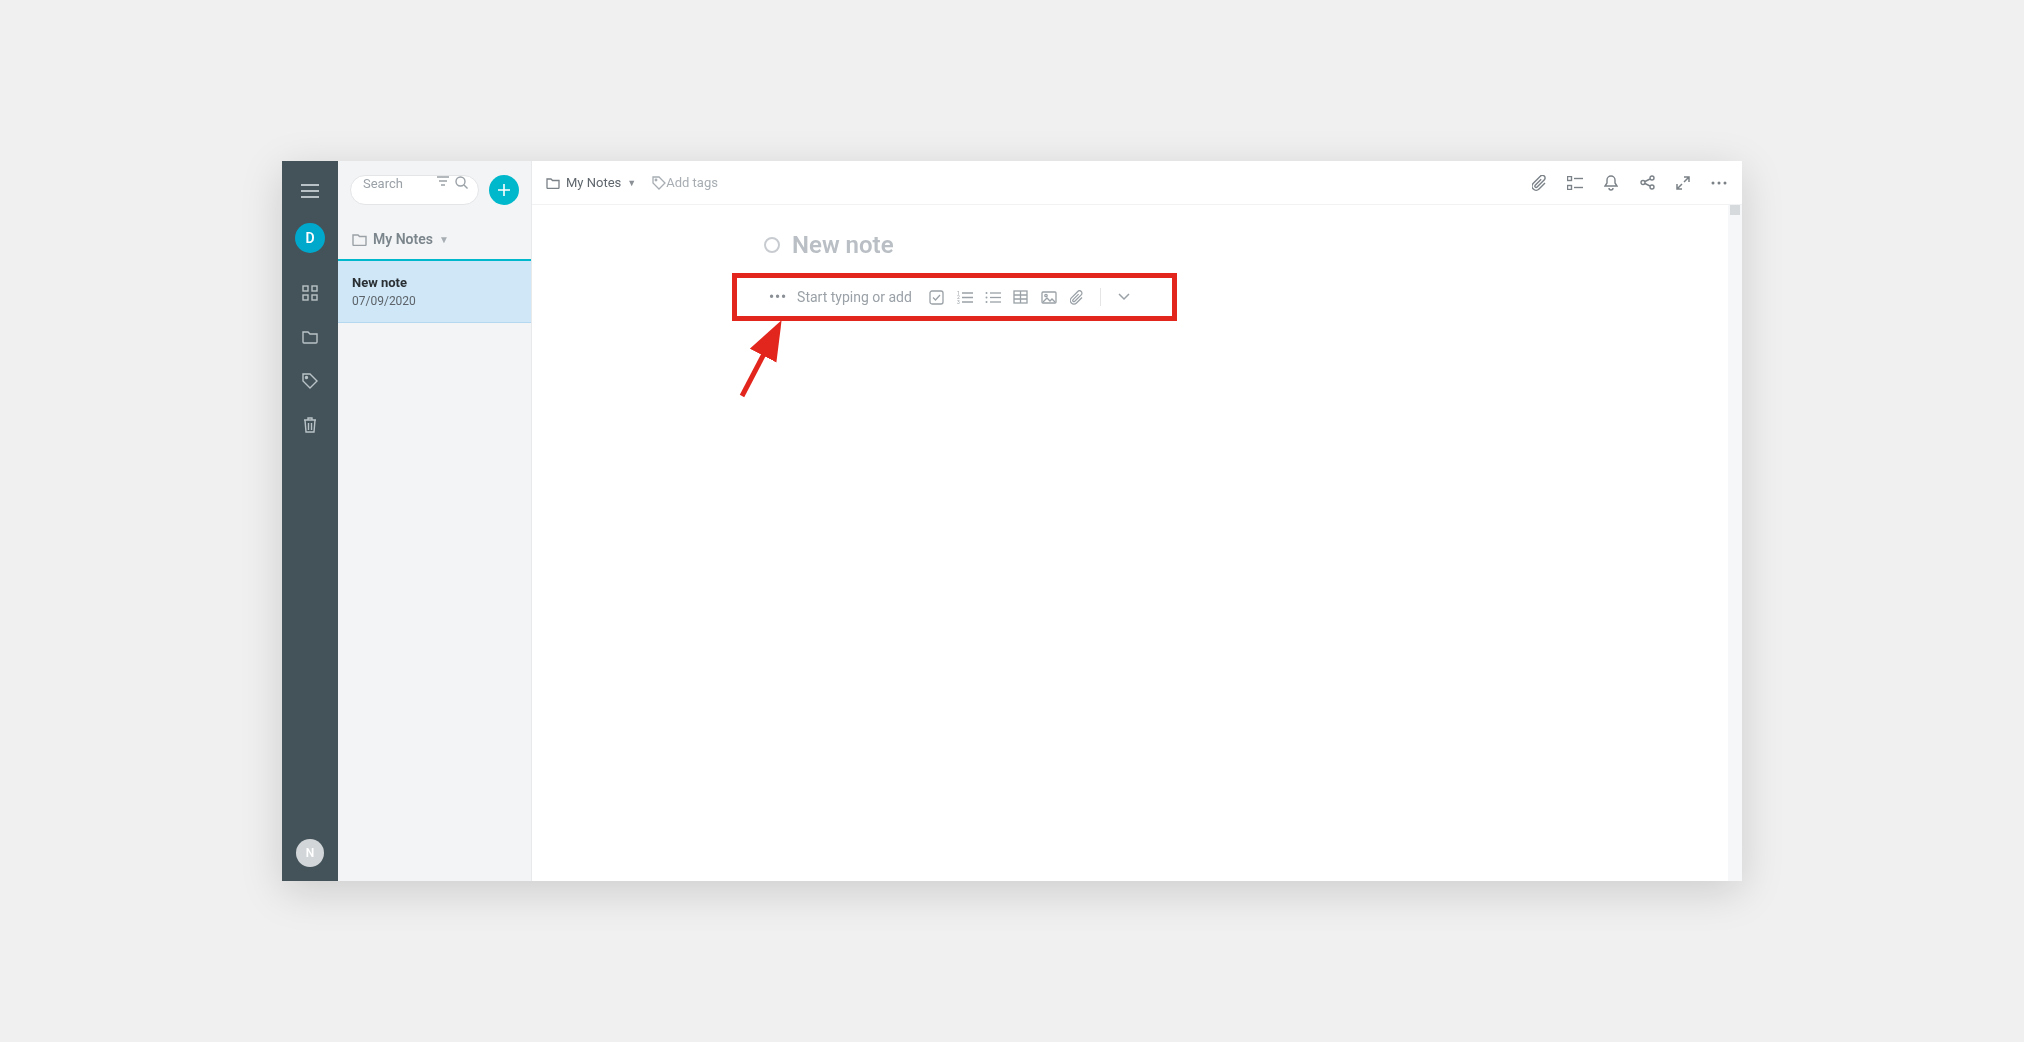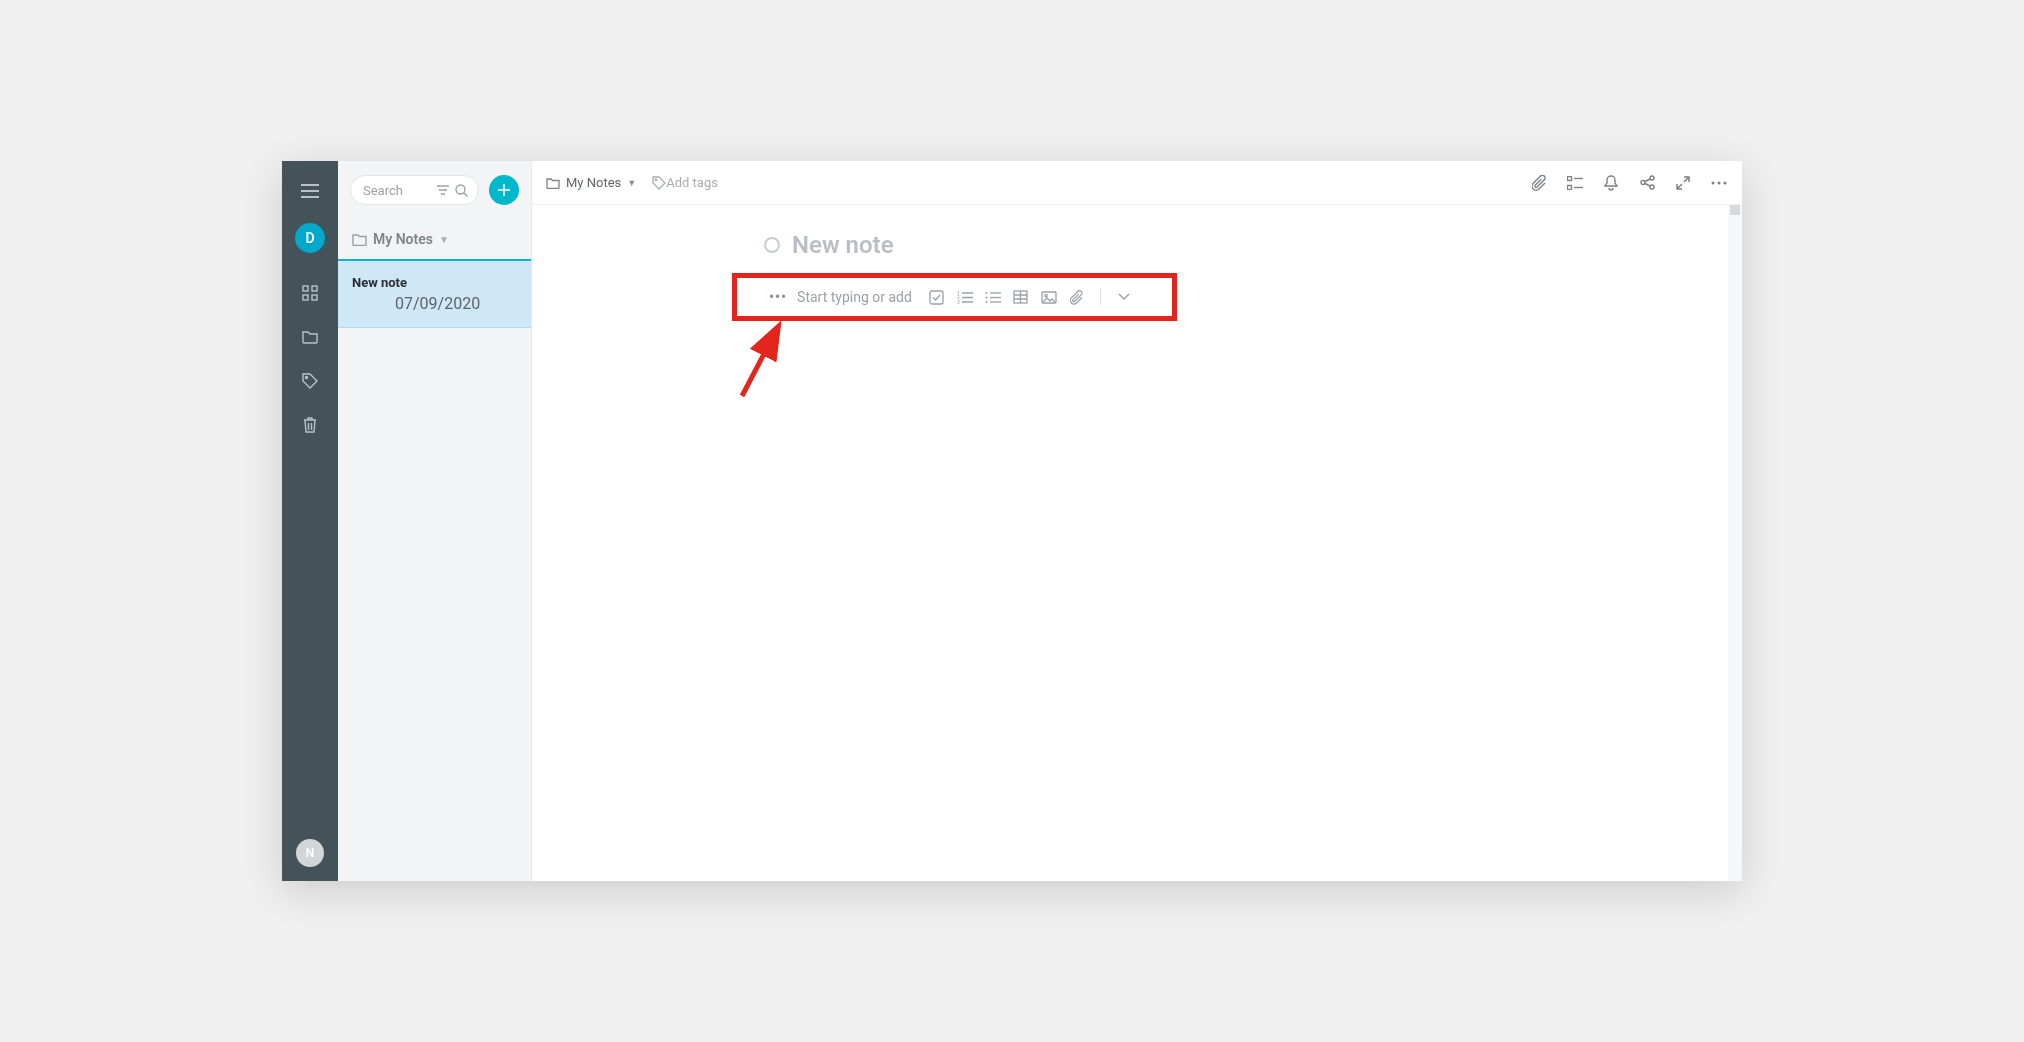--- a/index.html
+++ b/index.html
@@ -83,21 +83,21 @@
     gap: 10px;
     padding: 14px 12px 12px 12px;
   }
   .search-box {
     flex: 1;
     height: 30px;
     background: #fff;
     border: 1px solid #e3e5e7;
     border-radius: 15px;
     display: flex;
-    align-items: center;
+    align-items: flex-start;
     padding: 0 10px 0 12px;
     color: #9aa1a7;
     font-size: 13px;
     gap: 6px;
   }
   .search-box .placeholder { flex: 1; }
   .add-btn {
     width: 30px;
     height: 30px;
     border-radius: 50%;
@@ -121,21 +121,21 @@
     border-bottom: 2px solid #00b8cc;
   }
   .folder-header .chev { font-size: 10px; color: #a7aeb3; }
   .note-item {
     padding: 14px 14px 14px 14px;
     background: #cfe7f7;
     border-bottom: 1px solid #b4d8ef;
     cursor: pointer;
   }
   .note-item .title { font-weight: 700; font-size: 13px; color: #2a2f33; margin-bottom: 4px; }
-  .note-item .date { font-size: 16px; color: #5d6369; margin-left: 43px; }
+  .note-item .date { font-size: 12px; color: #5d6369; }
   
   .editor {
     flex: 1;
     position: relative;
     display: flex;
     flex-direction: column;
     background: #fff;
   }
   .editor-top {
     height: 44px;

